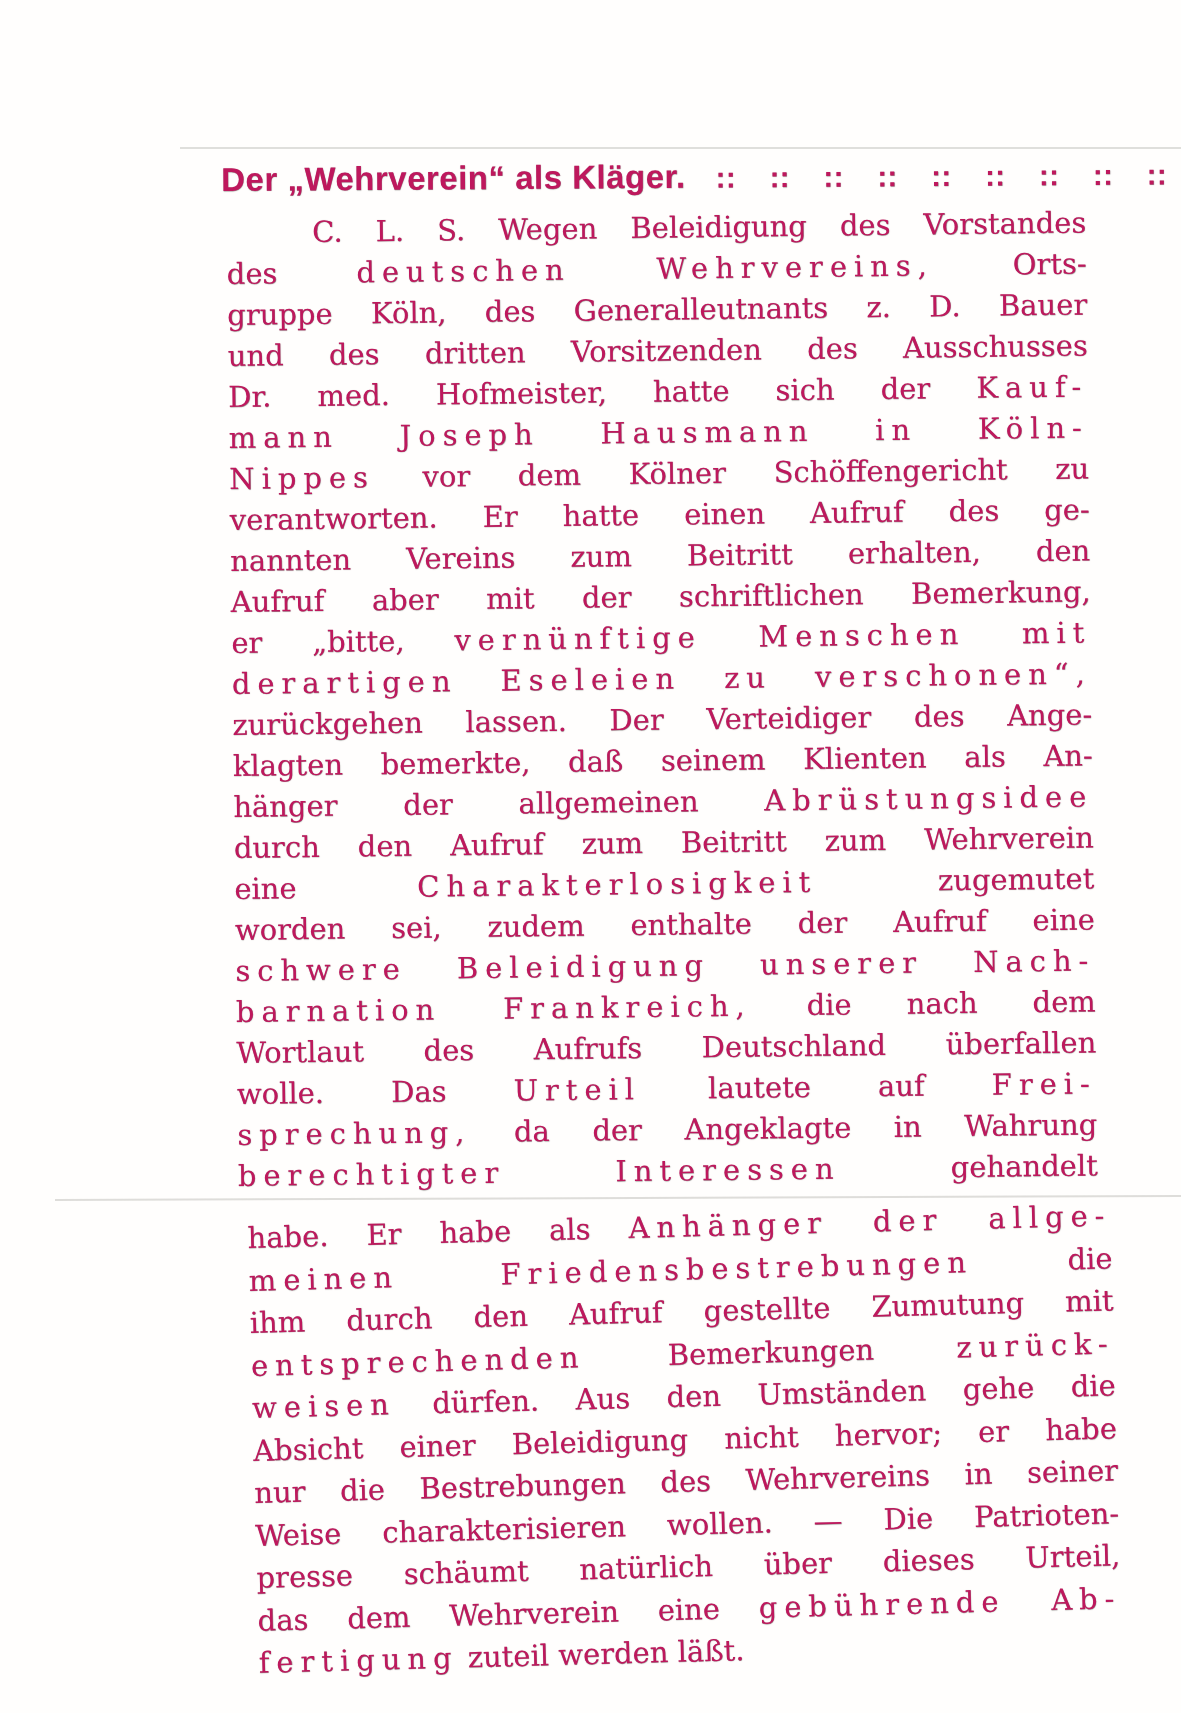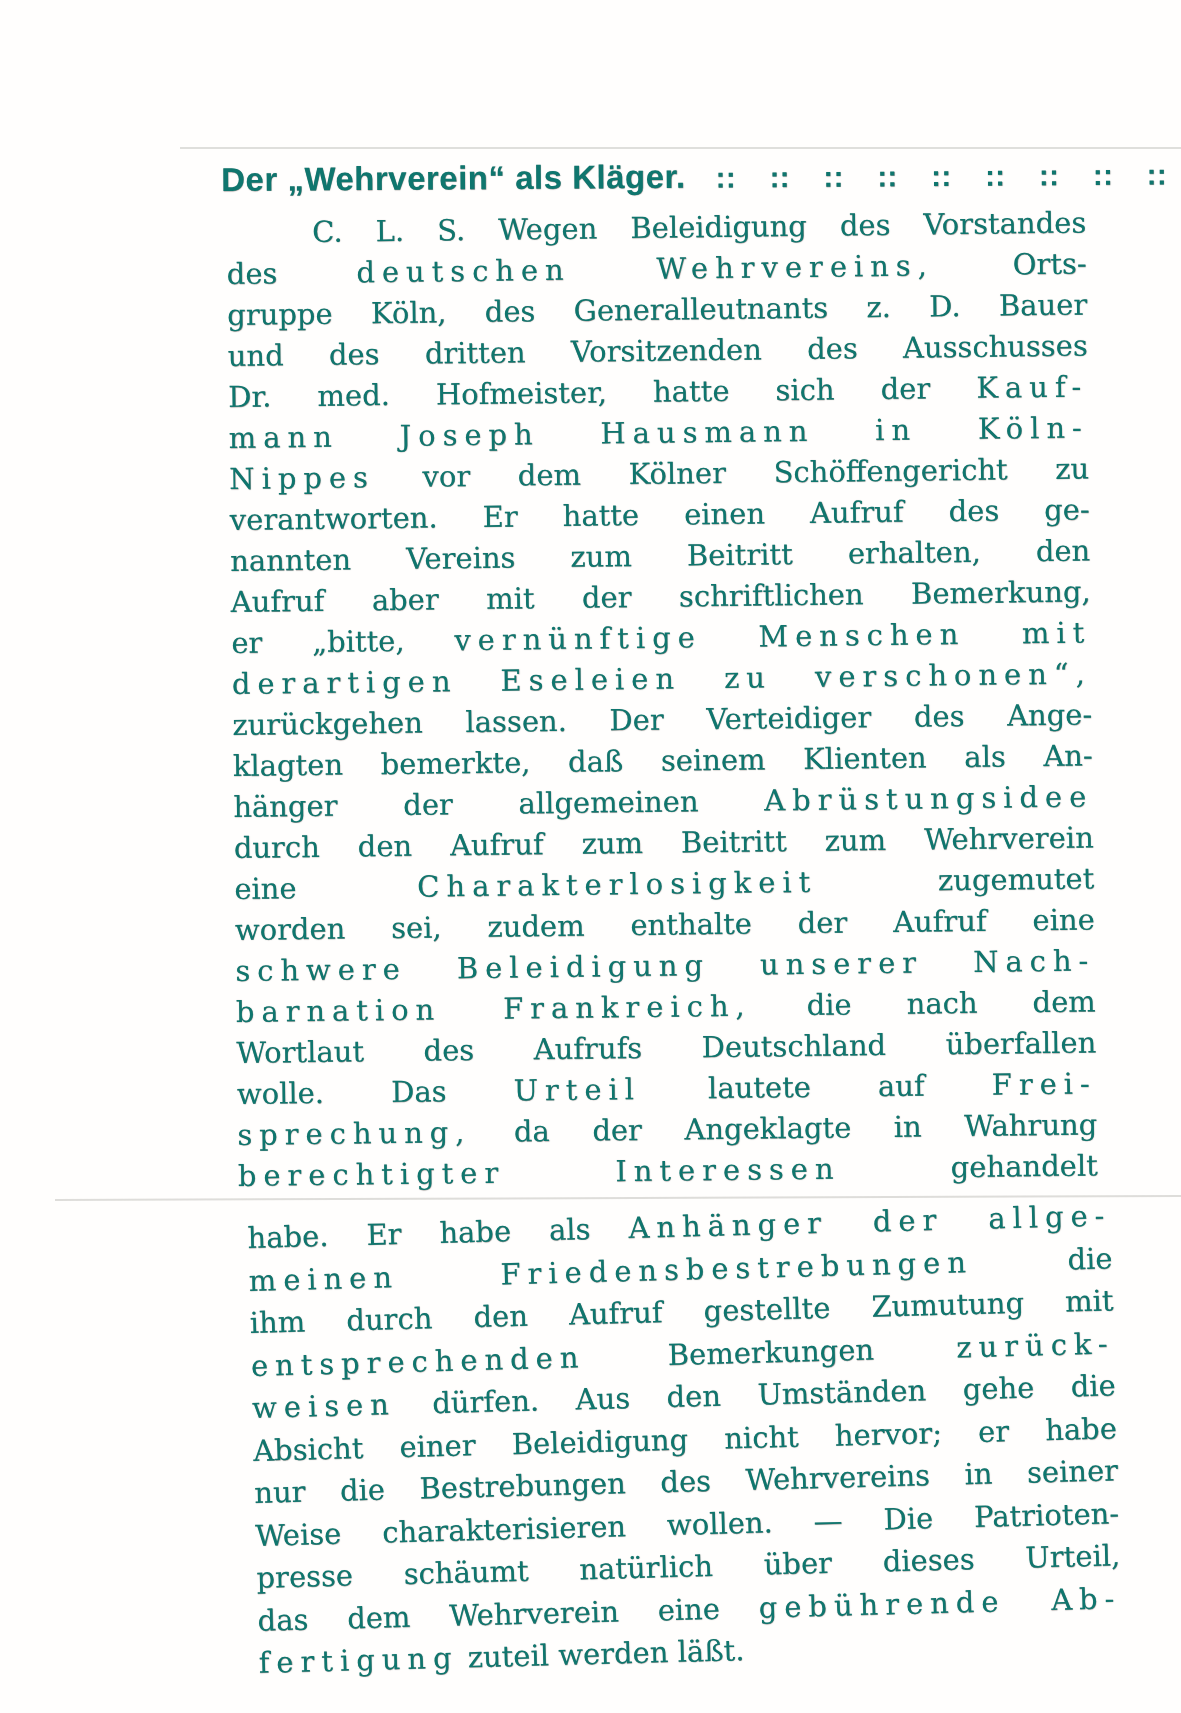--- a/index.html
+++ b/index.html
@@ -2,21 +2,21 @@
 <html><head>
 <meta charset="utf-8">
 <style>
   html, body { margin:0; padding:0; background:#ffffff; }
   .page {
     position:relative;
     width:1181px; height:1713px;
     background:#fffefd;
     overflow:hidden;
     font-family:"DejaVu Serif", serif;
-    color:#0f766e;
+    color:#be185d;
     text-shadow:0.3px 0.4px 0.8px rgba(35,30,25,0.5);
   }
   .top-rule {
     position:absolute; left:180px; top:147px; width:1001px; height:2px;
     background:#c9c9c6; opacity:0.6;
   }
   .paste-seam {
     position:absolute; left:55px; top:1197px; width:1126px; height:2px;
     background:#d8d7d3; opacity:0.85; transform:rotate(-0.2deg);
   }

